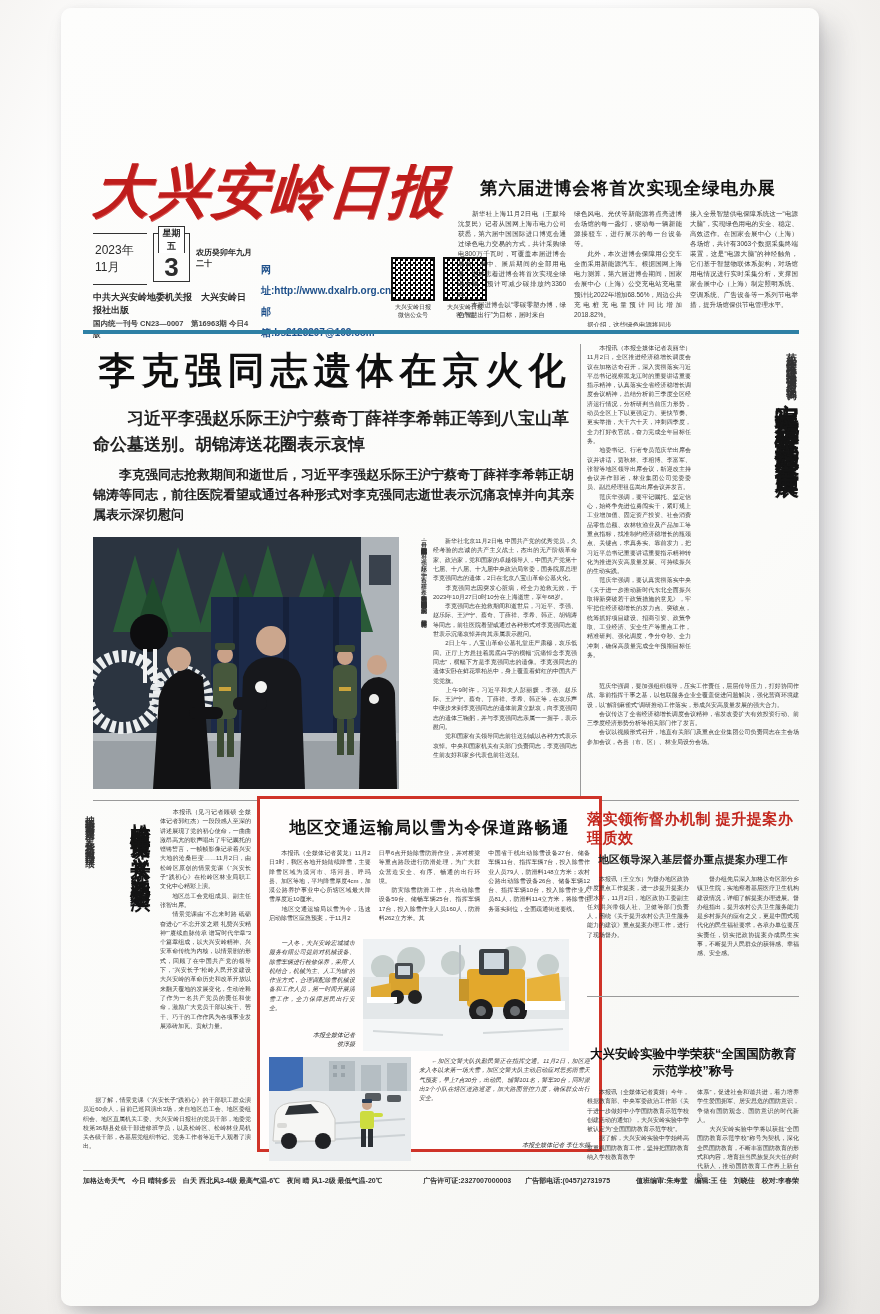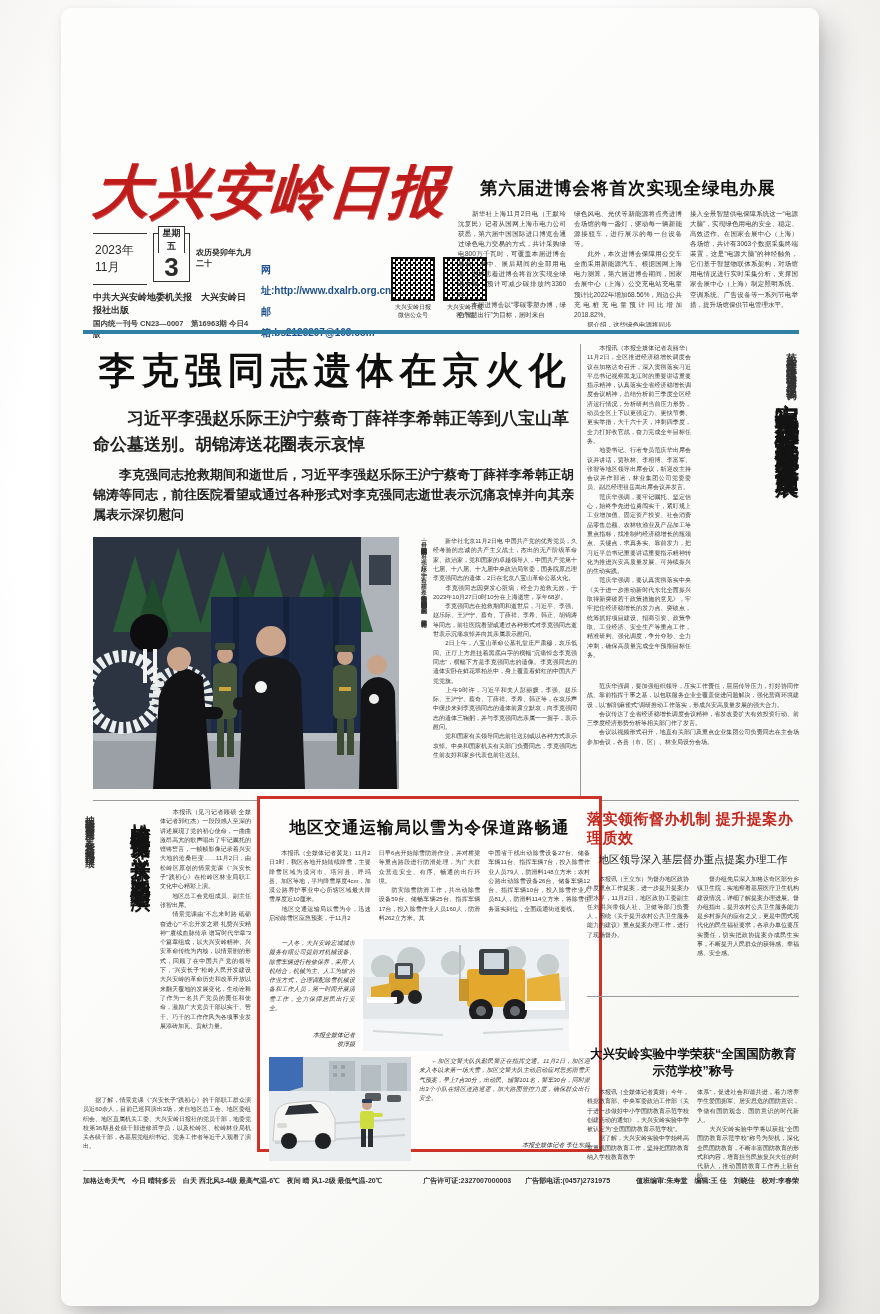--- a/index.html
+++ b/index.html
@@ -335,21 +335,21 @@
       </div>
       <div style="flex:1;">
         <div class="jtxt f6 caption" style="height:84px;">　　←加区交警大队执勤民警正在指挥交通。11月2日，加区迎来入冬以来第一场大雪，加区交警大队主动启动应对恶劣雨雪天气预案，早上7点30分，出动民、辅警101名，警车30台，同时派出3个小队在辖区道路巡逻，加大路面管控力度，确保群众出行安全。</div>
         <div class="f6 caption" style="text-align:right;">本报全媒体记者 李仕东摄</div>
       </div>
     </div>
   </div>
 
   <div class="abs" style="left:526px;top:802px;width:212px;">
     <div class="red-h" style="font-size:15px;letter-spacing:.5px;">落实领衔督办机制 提升提案办理质效</div>
-    <div style="font-size:10.5px;font-weight:normal;text-align:center;margin-top:5px;color:#222;">地区领导深入基层督办重点提案办理工作</div>
+    <div style="font-size:10.5px;font-weight:bold;text-align:center;margin-top:5px;color:#222;">地区领导深入基层督办重点提案办理工作</div>
     <div class="cols" style="height:128px;margin-top:8px;">
       <div class="jtxt f6">　　本报讯（王立东）为督办地区政协年度重点工作提案，进一步提升提案办理水平，11月2日，地区政协工委副主任刘洪兴带领人社、卫健等部门负责人，围绕《关于提升农村公共卫生服务能力的建议》重点提案办理工作，进行了现场督办。</div>
       <div class="jtxt f6">　　督办组先后深入加格达奇区部分乡镇卫生院，实地察看基层医疗卫生机构建设情况，详细了解提案办理进展。督办组指出，提升农村公共卫生服务能力是乡村振兴的应有之义，更是中国式现代化的民生福祉要求，各承办单位要压实责任，切实把政协提案办成民生实事，不断提升人民群众的获得感、幸福感、安全感。</div>
     </div>
   </div>
 
   <div class="abs hair" style="left:526px;top:988px;width:212px;height:1px;"></div>
 
   <div class="abs" style="left:526px;top:998px;width:212px;">
     <div style="font-size:12.5px;font-weight:900;text-align:center;color:#111;margin-top:40px;">大兴安岭实验中学荣获“全国国防教育示范学校”称号</div>

